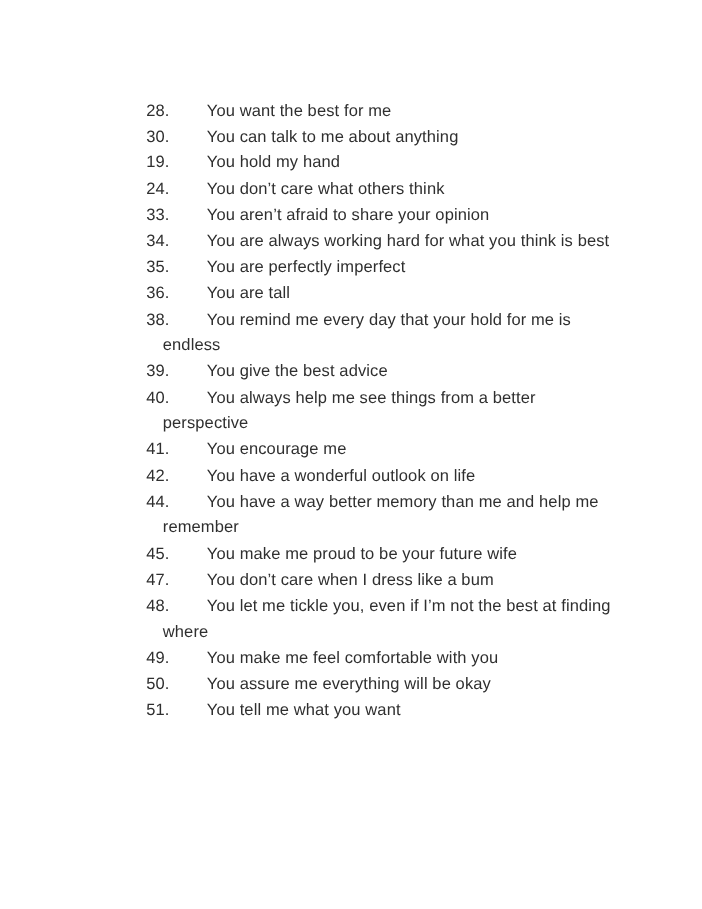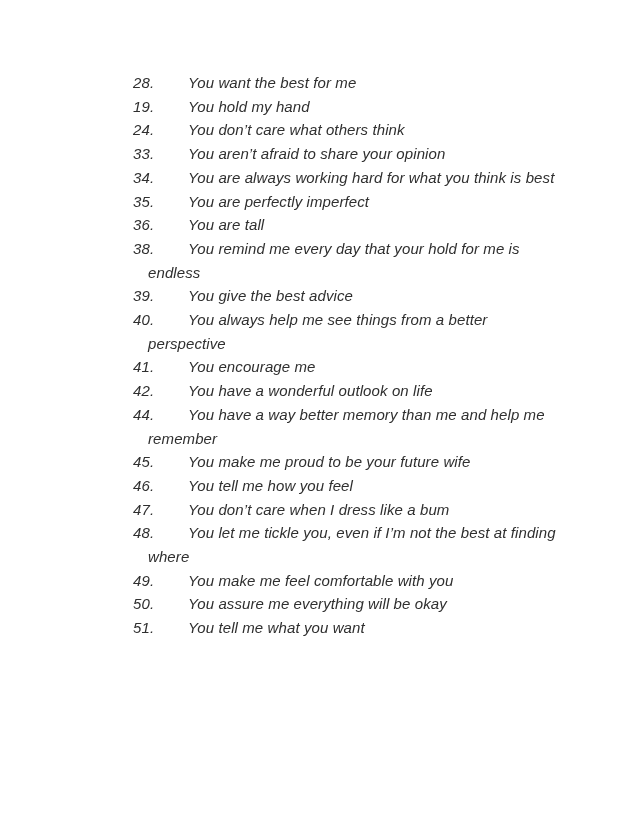--- a/index.html
+++ b/index.html
@@ -11,22 +11,21 @@
     position: relative;
     width: 638px;
     height: 826px;
     background: #ffffff;
     overflow: hidden;
     font-family: "Liberation Sans", sans-serif;
     color: #2f2f2f;
   }
   .list {
     box-sizing: border-box;
-    padding: 71px 8px 0 133px;
-    font-style: italic;
+    padding: 89px 8px 0 133px;
   }
   .item {
     padding-left: 15px;
     text-indent: -15px;
     font-size: 15px;
     line-height: 23.7px;
     letter-spacing: 0.1px;
     white-space: normal;
   }
   .num {
@@ -34,33 +33,33 @@
     width: 55px;
     text-indent: 0;
   }
 </style>
 </head>
 <body>
 
 <div class="page">
   <div class="list">
       <div class="item"><span class="num">28.</span><span>You want the best for me</span></div>
+      <div class="item"><span class="num">30.</span><span>You can talk to me about anything</span></div>
       <div class="item"><span class="num">19.</span><span>You hold my hand</span></div>
       <div class="item"><span class="num">24.</span><span>You don’t care what others think</span></div>
       <div class="item"><span class="num">33.</span><span>You aren’t afraid to share your opinion</span></div>
       <div class="item"><span class="num">34.</span><span>You are always working hard for what you think is best</span></div>
       <div class="item"><span class="num">35.</span><span>You are perfectly imperfect</span></div>
       <div class="item"><span class="num">36.</span><span>You are tall</span></div>
       <div class="item"><span class="num">38.</span><span>You remind me every day that your hold for me is</span><br><span>endless</span></div>
       <div class="item"><span class="num">39.</span><span>You give the best advice</span></div>
       <div class="item"><span class="num">40.</span><span>You always help me see things from a better</span><br><span>perspective</span></div>
       <div class="item"><span class="num">41.</span><span>You encourage me</span></div>
       <div class="item"><span class="num">42.</span><span>You have a wonderful outlook on life</span></div>
       <div class="item"><span class="num">44.</span><span>You have a way better memory than me and help me</span><br><span>remember</span></div>
       <div class="item"><span class="num">45.</span><span>You make me proud to be your future wife</span></div>
-      <div class="item"><span class="num">46.</span><span>You tell me how you feel</span></div>
       <div class="item"><span class="num">47.</span><span>You don’t care when I dress like a bum</span></div>
       <div class="item"><span class="num">48.</span><span>You let me tickle you, even if I’m not the best at finding</span><br><span>where</span></div>
       <div class="item"><span class="num">49.</span><span>You make me feel comfortable with you</span></div>
       <div class="item"><span class="num">50.</span><span>You assure me everything will be okay</span></div>
       <div class="item"><span class="num">51.</span><span>You tell me what you want</span></div>
     </div>
 </div>
 
 </body></html>

